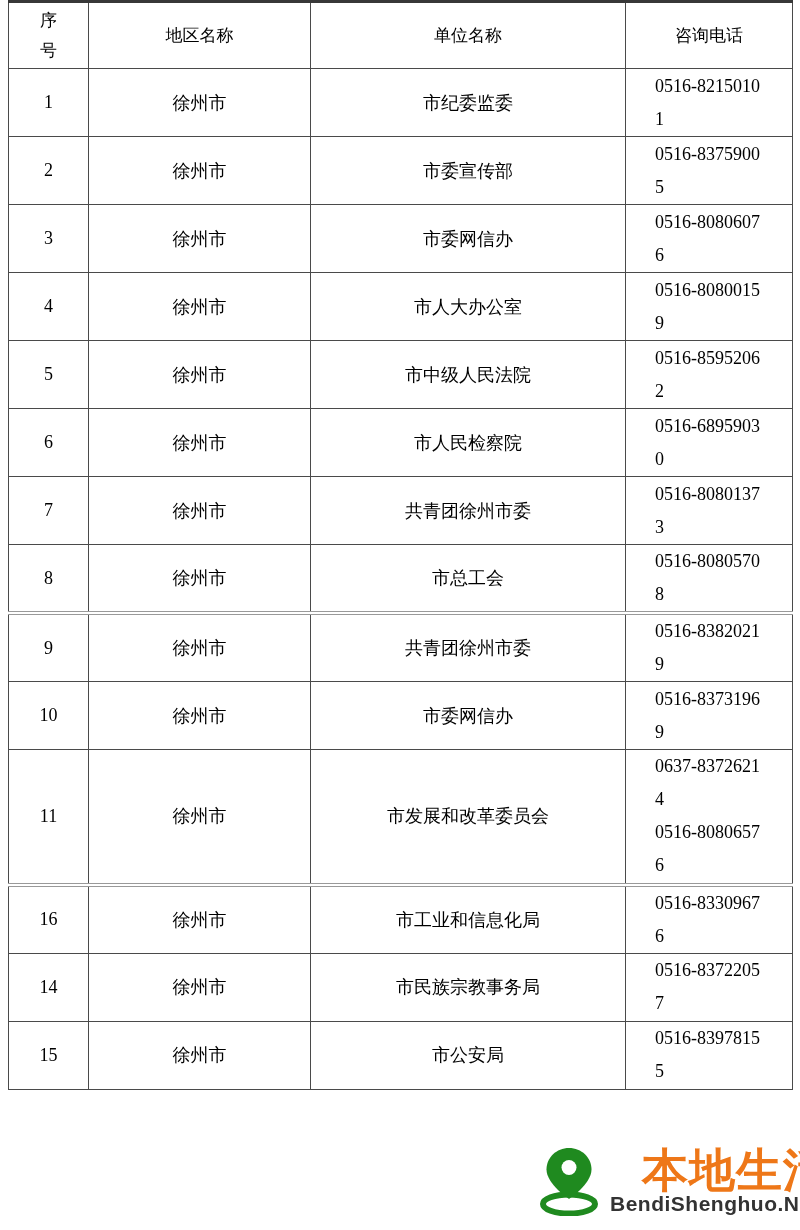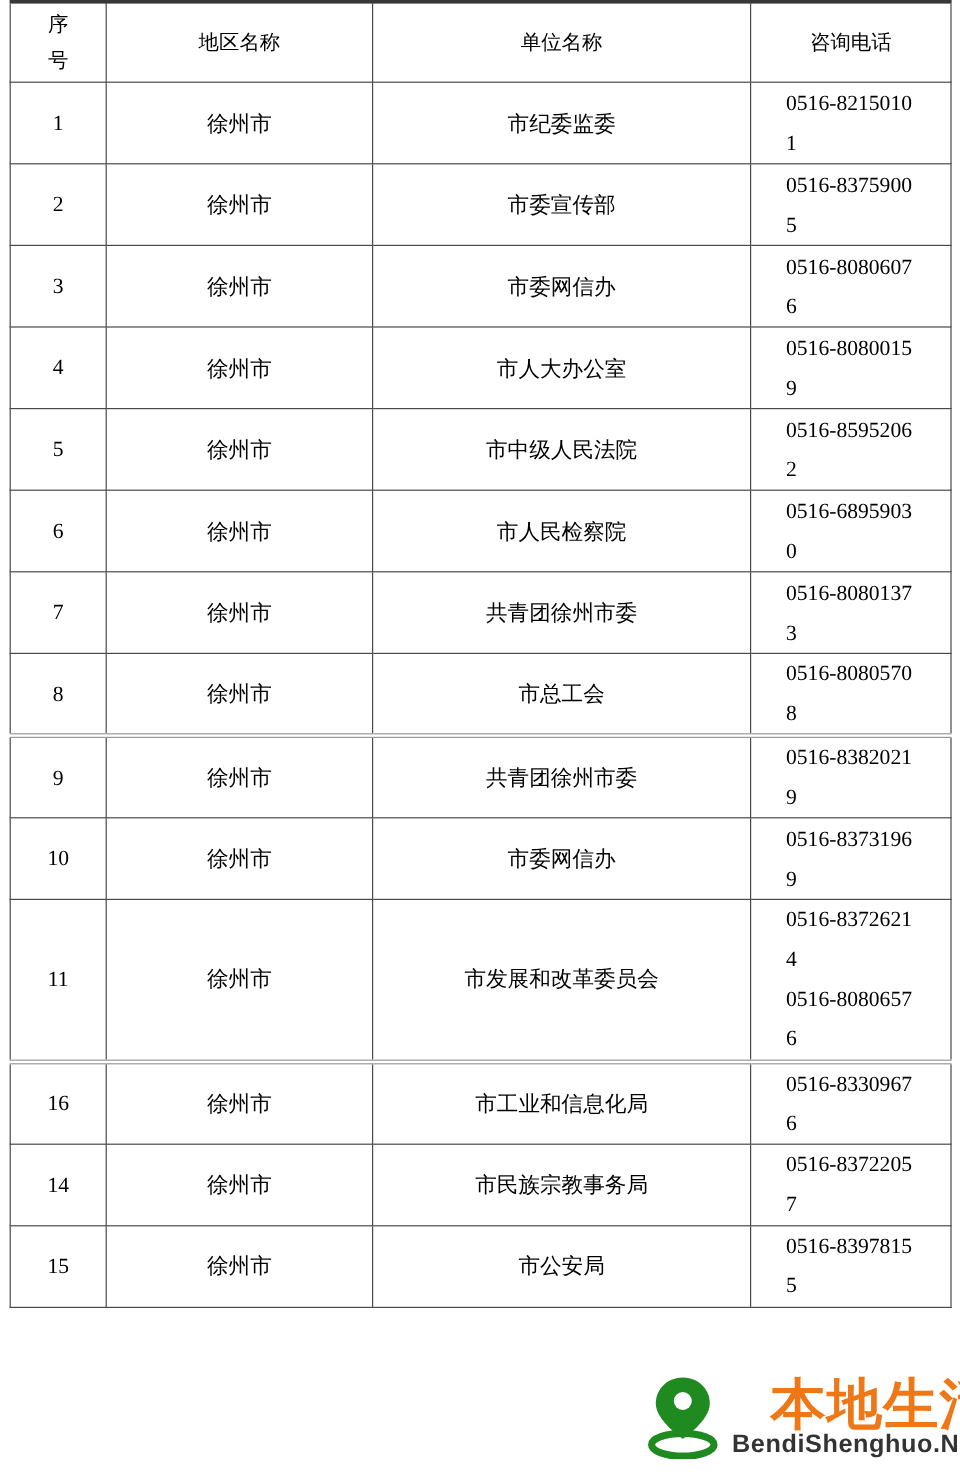--- a/index.html
+++ b/index.html
@@ -183,21 +183,21 @@
           <td>市委网信办</td>
           <td class="phone-cell">
             <div class="phone">0516-83731969</div>
           </td>
         </tr>
         <tr class="tall">
           <td>11</td>
           <td>徐州市</td>
           <td>市发展和改革委员会</td>
           <td class="phone-cell">
-            <div class="phone">0516-83726214</div>
+            <div class="phone">0637-83726214</div>
             <div class="phone">0516-80806576</div>
           </td>
         </tr>
         <tr class="sep">
           <td>16</td>
           <td>徐州市</td>
           <td>市工业和信息化局</td>
           <td class="phone-cell">
             <div class="phone">0516-83309676</div>
           </td>

